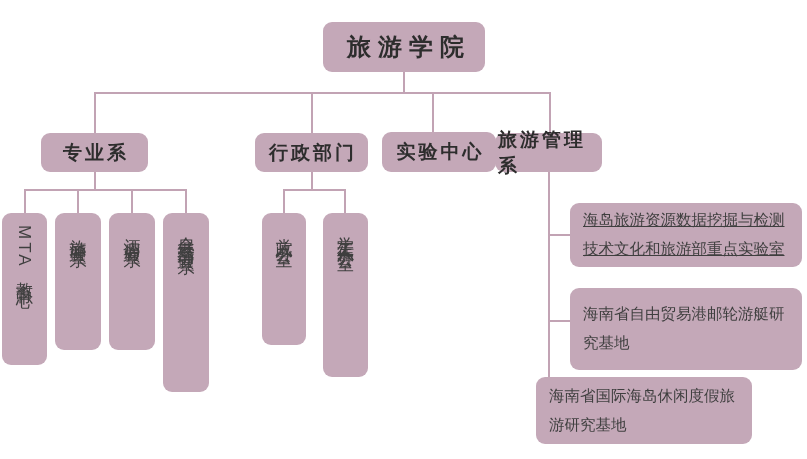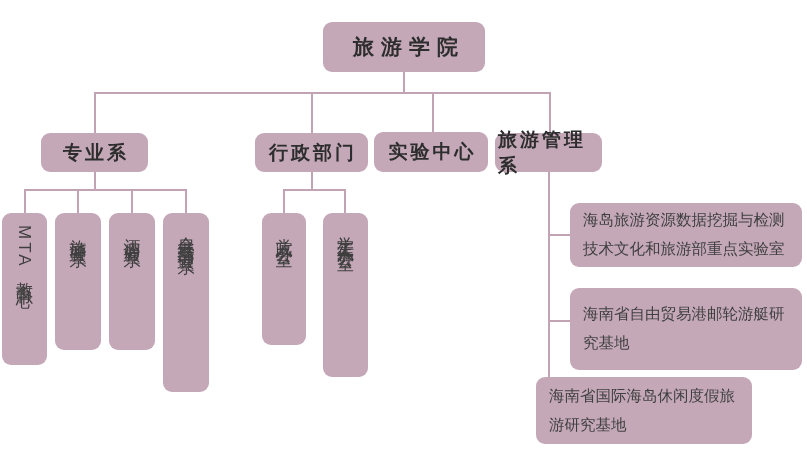--- a/index.html
+++ b/index.html
@@ -29,21 +29,21 @@
   }
 
   .hnode {
     display: flex;
     align-items: center;
     justify-content: center;
     font-weight: 700;
   }
 
   .root-node {
-    font-size: 21px;
+    font-size: 24px;
     letter-spacing: 7px;
     padding-left: 10px;
   }
 
   .lvl2-node {
     font-size: 19px;
     letter-spacing: 3px;
     padding-left: 3px;
   }
 
@@ -104,21 +104,21 @@
 
   <div class="v-line" style="left:548px; top:172px; height:226px;"></div>
   <div class="h-line" style="left:548px; top:234px; width:22px;"></div>
   <div class="h-line" style="left:548px; top:320px; width:22px;"></div>
   <div class="h-line" style="left:548px; top:396px; width:22px;"></div>
 
   <div class="node hnode root-node" style="left:323px; top:22px; width:162px; height:50px;">旅游学院</div>
 
   <div class="node hnode lvl2-node" style="left:255px; top:133px; width:113px; height:39px;">行政部门</div>
   <div class="node hnode lvl2-node" style="left:41px; top:133px; width:107px; height:39px;">专业系</div>
-  <div class="node hnode lvl2-node" style="left:374px; top:132px; width:114px; height:40px;">实验中心</div>
+  <div class="node hnode lvl2-node" style="left:382px; top:132px; width:114px; height:40px;">实验中心</div>
   <div class="node hnode lvl2-node" style="left:495px; top:133px; width:107px; height:39px;">旅游管理系</div>
 
   <div class="node vbox" style="left:2px; top:213px; width:45px; height:152px;">
     <span class="vtext">MTA教育中心</span>
   </div>
   <div class="node vbox" style="left:55px; top:213px; width:46px; height:137px;">
     <span class="vtext">旅游管理系</span>
   </div>
   <div class="node vbox" style="left:109px; top:213px; width:46px; height:137px;">
     <span class="vtext">酒店管理系</span>
@@ -127,17 +127,17 @@
     <span class="vtext">会展经济与管理系</span>
   </div>
 
   <div class="node vbox" style="left:262px; top:213px; width:44px; height:132px;">
     <span class="vtext">党政办公室</span>
   </div>
   <div class="node vbox" style="left:323px; top:213px; width:45px; height:164px; padding-top:10px;">
     <span class="vtext">学生工作办公室</span>
   </div>
 
-  <div class="node rbox" style="left:570px; top:203px; width:232px; height:64px;">海岛旅游资源数据挖掘与检测技术文化和旅游部重点实验室</div>
+  <div class="node rbox" style="left:570px; top:203px; width:232px; height:64px;text-decoration:underline;">海岛旅游资源数据挖掘与检测技术文化和旅游部重点实验室</div>
   <div class="node rbox" style="left:570px; top:288px; width:232px; height:82px;">海南省自由贸易港邮轮游艇研究基地</div>
   <div class="node rbox" style="left:536px; top:365px; width:216px; height:67px;margin-top:12px;">海南省国际海岛休闲度假旅游研究基地</div>
 
 </div>
 
 </body></html>

